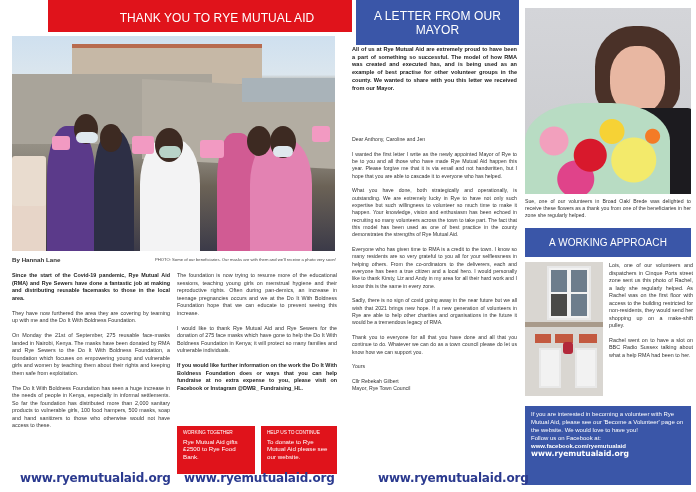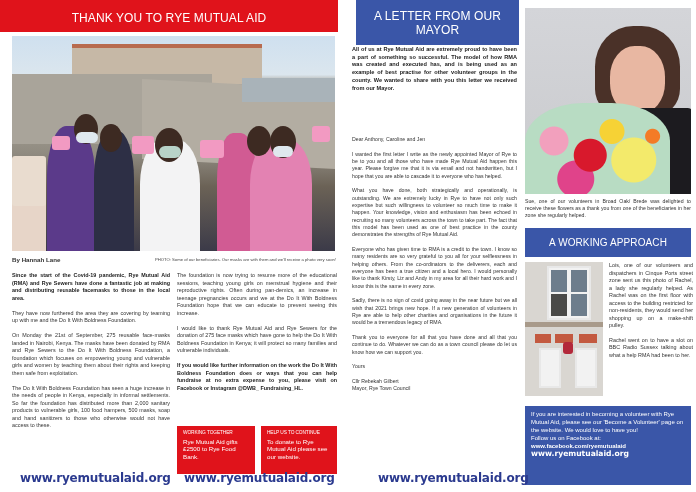--- a/index.html
+++ b/index.html
@@ -4,21 +4,21 @@
 <style>
   * { box-sizing: border-box; margin: 0; padding: 0; }
   html, body { width: 696px; height: 492px; background: #ffffff; overflow: hidden; }
   body { font-family: "Liberation Sans", sans-serif; color: #2a2a2a; position: relative; }
 
   .page { position: absolute; top: 0; height: 492px; background: #fff; }
   .page-left { left: 0; width: 342px; }
   .page-right { left: 352px; width: 344px; }
 
   .banner { color: #fff; text-align: center; font-size: 12px; letter-spacing: 0.1px; display: flex; align-items: center; justify-content: center; }
-  .banner.red { background: #e0131b; }
+  .banner.red { background: #e0131b; margin-left: 48px; }
   .banner.blue { background: #3a56a8; }
 
   
   .left-banner { position: absolute; left: 0; top: 0; width: 338px; height: 32px; padding-top: 4px; }
   .photo-kids { position: absolute; left: 12px; top: 36px; width: 323px; height: 215px; overflow: hidden;
     background: linear-gradient(180deg, #cfe0ef 0%, #dbe6ee 18%, #a59f94 22%, #9c978b 45%, #8f8a80 55%, #6b6256 70%, #3b3a48 100%); }
   .photo-kids .building { position: absolute; left: 60px; top: 8px; width: 190px; height: 40px; background: #c6b8a6; border-top: 4px solid #b86b4f; }
   .photo-kids .wall { position: absolute; left: 0; top: 38px; width: 200px; height: 70px; background: #a9a49a; }
   .photo-kids .wall2 { position: absolute; left: 130px; top: 48px; width: 193px; height: 80px; background: #b3ada2; transform: skewY(3deg); }
   .photo-kids .roof { position: absolute; left: 230px; top: 42px; width: 93px; height: 24px; background: #a9b3b9; }

